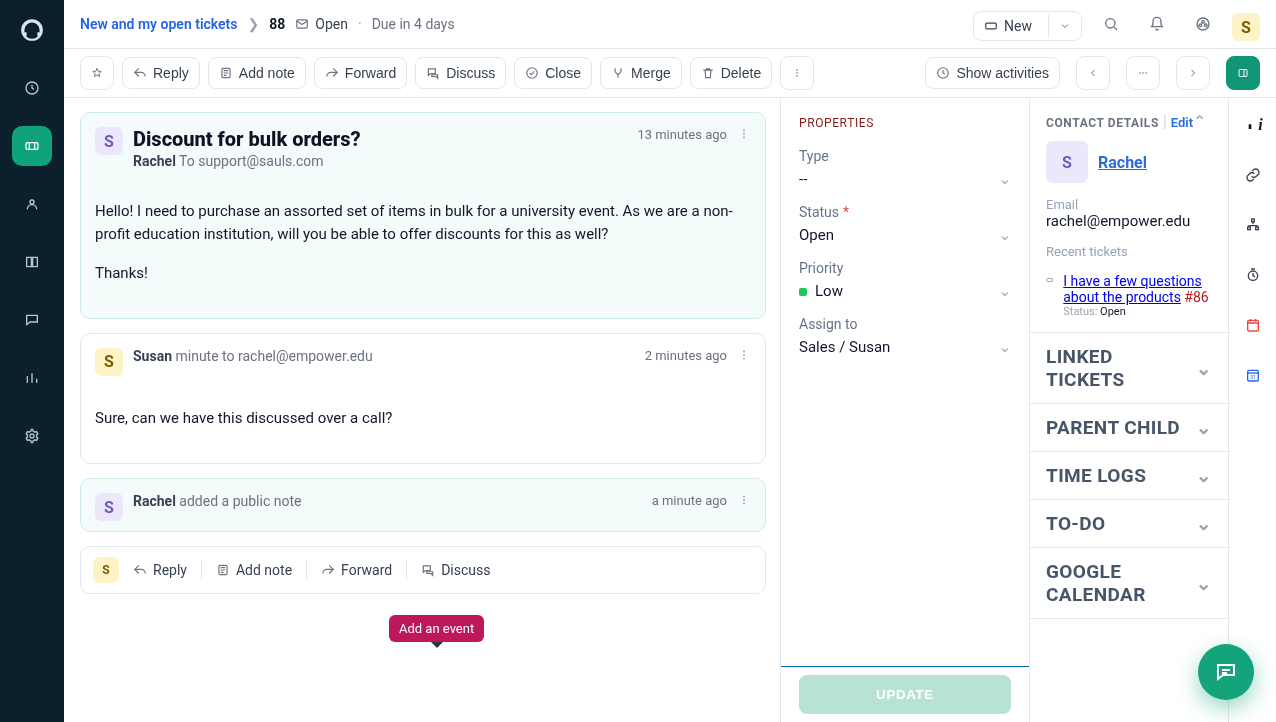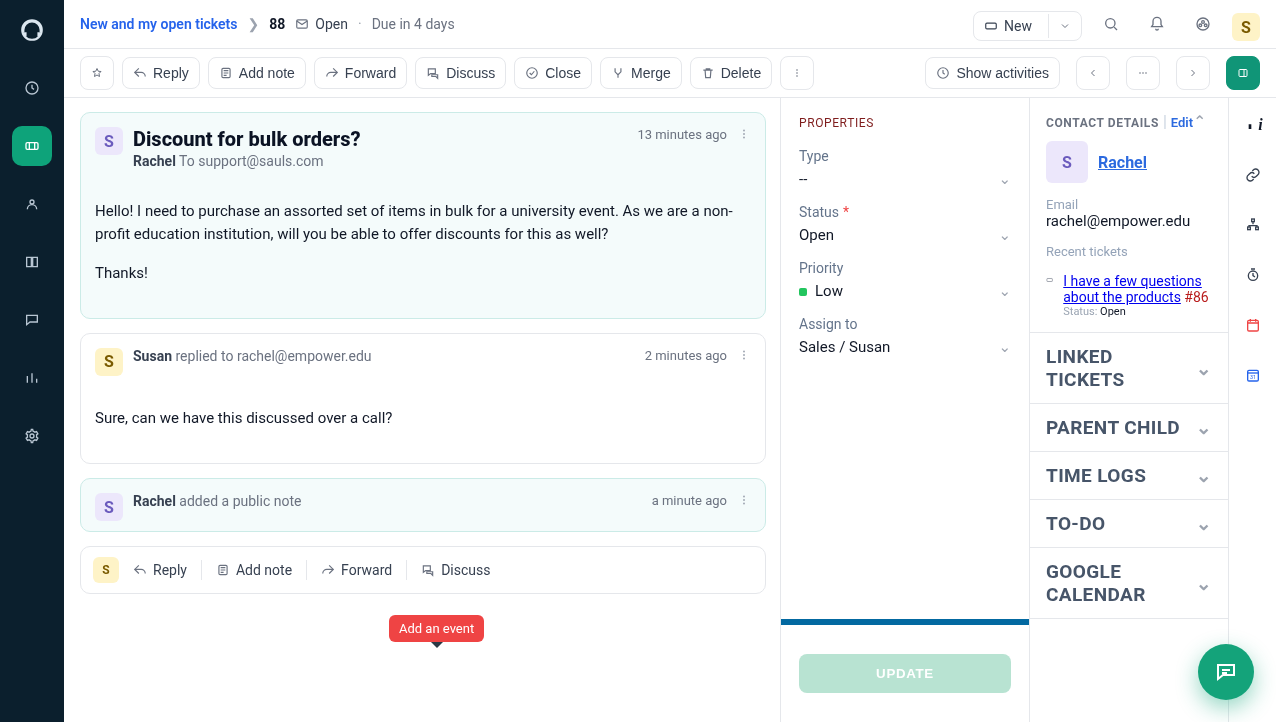--- a/index.html
+++ b/index.html
@@ -85,41 +85,41 @@
   .card .meta{display:flex;align-items:flex-start;gap:10px;margin-left:auto;color:var(--muted);font-size:13px}
   .card .kebab{color:#9ca3af;cursor:pointer}
   .card .subject{font-size:20px;font-weight:800;color:#0b1324;margin:0 0 2px 0}
   .card .from{color:#374151;font-size:14px}
   .card .body{padding:6px 14px 18px 14px;color:#111827;font-size:15px;line-height:1.55}
   .muted{color:var(--muted)}
 
   .underline-muted{border-bottom:2px dotted #9aa5b1;padding-bottom:1px}
   .tooltip{
     position:absolute;left:325px;top:517px;
-    background:#ef4444;color:#fff;border-radius:6px;padding:6px 10px;font-size:13px;white-space:nowrap;z-index:5;
+    background:#be185d;color:#fff;border-radius:6px;padding:6px 10px;font-size:13px;white-space:nowrap;z-index:5;
   }
   .tooltip:after{
     content:"";position:absolute;left:50%;transform:translateX(-50%);bottom:-6px;
     border-width:6px 6px 0 6px;border-style:solid;border-color:#2b3945 transparent transparent transparent;
   }
 
   
   .quick{border:1px solid var(--border);border-radius:10px;padding:10px 12px;display:flex;align-items:center;gap:14px}
   .quick .sep{height:20px;width:1px;background:var(--border)}
   .q-btn{display:inline-flex;align-items:center;gap:6px;color:#374151;font-size:14px;cursor:pointer}
 
   
   .panel-title{font-size:12px;letter-spacing:.05em;color:#7f1d1d;font-weight:400;padding:18px 18px 10px 18px;text-transform:uppercase}
   .field{padding:8px 18px}
   .flabel{display:flex;align-items:center;gap:4px;color:#64748b;font-size:14px;margin-bottom:6px}
   .req{color:#ef4444}
   .fvalue{display:flex;align-items:center;justify-content:space-between;color:#111827;font-size:15px}
   .chev-down{color:#9ca3af}
   .prio-dot{width:8px;height:8px;border-radius:2px;background:#22c55e;display:inline-block;margin-right:8px}
-  .update-wrap{margin-top:auto;padding:29px 18px;border-top:6px solid #0369a1}
+  .update-wrap{margin-top:auto;padding:8px 18px;border-top:1px solid #0369a1}
   .update{width:100%;background:#b8e3d2;color:#fff;border:none;border-radius:8px;padding:12px 0;font-weight:700;letter-spacing:.05em;cursor:not-allowed}
 
   
   .sec-head{display:flex;align-items:center;justify-content:flex-start;padding:14px 16px 10px 16px}
   .sec-title{font-size:12px;letter-spacing:.05em;color:#6b7280;font-weight:700;text-transform:uppercase}
   .sec-edit{color:var(--blue-link);font-weight:600;cursor:pointer;font-size:13px}
   .contact{display:flex;align-items:center;gap:10px;padding:0 16px 10px 16px}
   .contact .name{color:var(--blue-link);font-weight:700}
   .kv{padding:4px 16px 10px 16px}
   .kv .k{color:#94a3b8;font-size:13px}
@@ -378,21 +378,21 @@
             <p>Thanks!</p>
           </div>
         </div>
 
         <div class="card">
           <div class="chead">
             <div class="avatar s-yellow">S</div>
             <div>
               <div class="from">
                 <strong>Susan</strong>
-                <span class="muted"> <span>replied to</span> </span>
+                <span class="muted"> <span>minute to</span> </span>
                 <span class="muted">rachel@empower.edu</span>
               </div>
             </div>
             <div class="meta">
               <span>2 minutes ago</span>
               <span class="kebab">
                 <svg class="svg-ic-14" viewBox="0 0 24 24" fill="#9ca3af">
                     <circle cx="12" cy="6" r="1.6"></circle>
                     <circle cx="12" cy="12" r="1.6"></circle>
                     <circle cx="12" cy="18" r="1.6"></circle>

